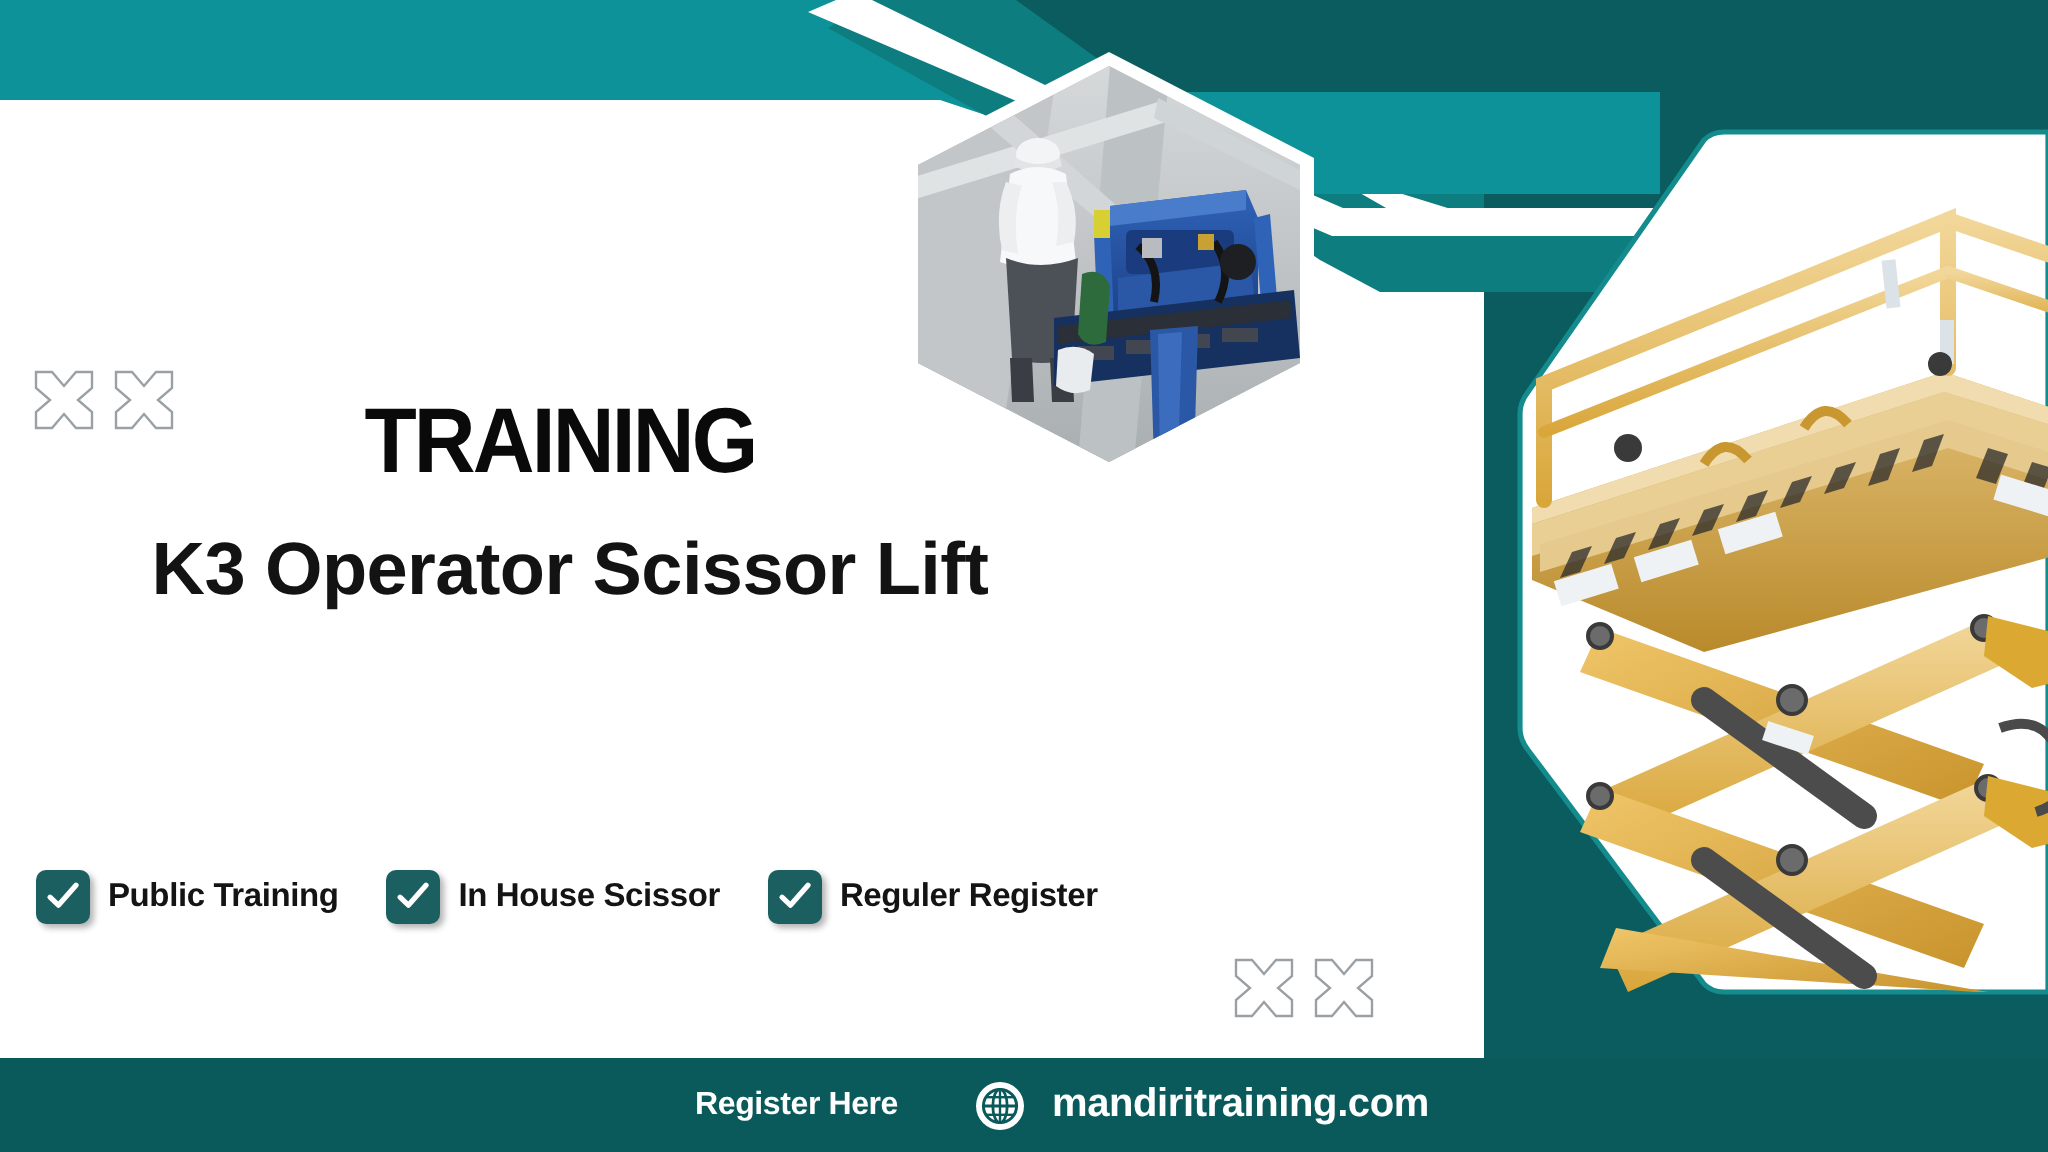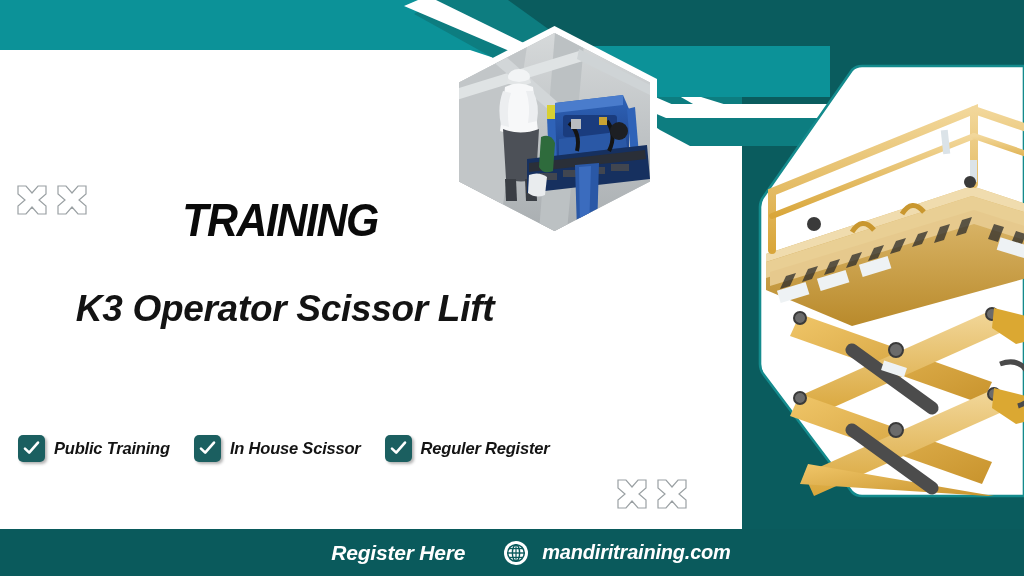--- a/index.html
+++ b/index.html
@@ -7,21 +7,20 @@
     padding: 0;
     background: #ffffff;
   }
   #banner {
     position: relative;
     width: 1024px;
     height: 576px;
     overflow: hidden;
     background: #0369a1;
     font-family: "Liberation Sans", sans-serif;
-    font-style: italic;
   }
 
   
   .bg-layer {
     position: absolute;
     inset: 0;
     width: 1024px;
     height: 576px;
   }
 
@@ -81,21 +80,20 @@
     left: 0px;
     top: 265px;
     width: 570px;
     text-align: center;
     font-size: 37px;
     font-weight: 700;
     letter-spacing: -0.3px;
     color: #131313;
     line-height: 1.1;
     z-index: 8;
-    margin-top: 24px;
   }
 
   
   .check-row {
     position: absolute;
     left: 18px;
     top: 435px;
     display: flex;
     align-items: center;
     gap: 24px;
@@ -140,21 +138,21 @@
     width: 1024px;
     height: 47px;
     background: #0a5a5c;
     display: flex;
     align-items: center;
     justify-content: center;
     gap: 38px;
     z-index: 9;
   }
   .footer-register {
-    font-size: 21px;
+    font-size: 16px;
     font-weight: 700;
     color: #ffffff;
     letter-spacing: -0.2px;
     margin-left: 38px;
   }
   .footer-site-wrap {
     display: flex;
     align-items: center;
     gap: 13px;
   }

